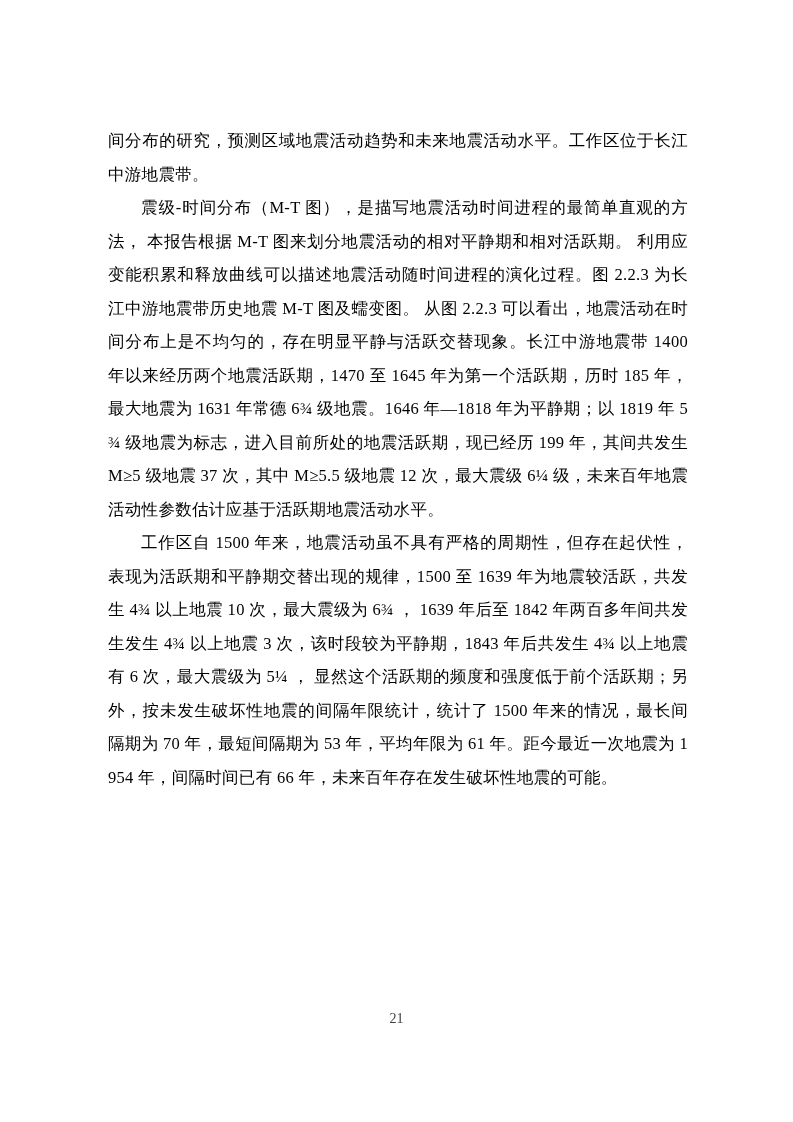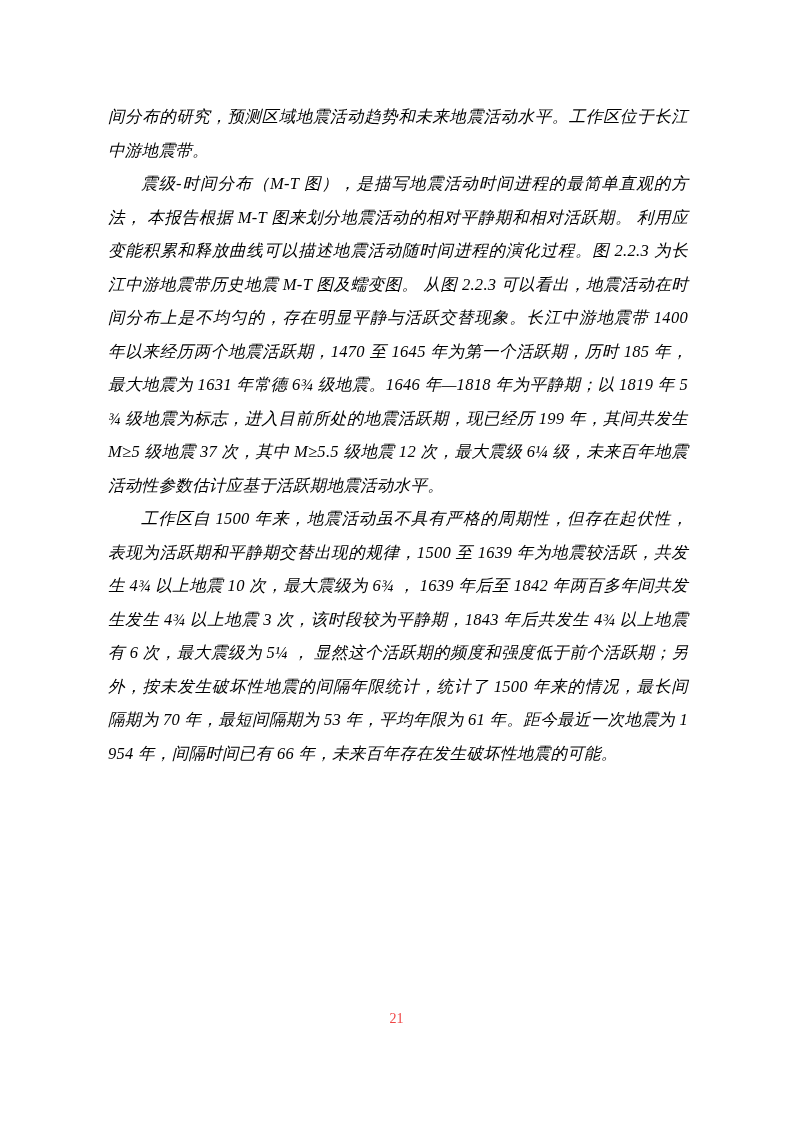--- a/index.html
+++ b/index.html
@@ -11,24 +11,23 @@
     position: relative;
     width: 793px;
     height: 1122px;
     background: #ffffff;
     color: #000000;
     font-family: "Liberation Serif", "DejaVu Serif", serif;
     overflow: hidden;
   }
   .content {
     position: absolute;
-    top: 100px;
+    top: 124px;
     left: 108px;
     width: 580px;
-    font-style: italic;
   }
   .para {
     margin: 0;
     font-size: 16.5px;
     line-height: 33.5px;
     text-align: justify;
     text-justify: inter-ideograph;
     letter-spacing: 0.3px;
     word-break: break-all;
   }
@@ -36,21 +35,21 @@
     text-indent: 2em;
   }
   .page-number {
     position: absolute;
     bottom: 95px;
     left: 0;
     right: 0;
     text-align: center;
     font-size: 14px;
     font-family: "Liberation Serif", "DejaVu Serif", serif;
-    color: #ef4444;
+    color: #404040;
   }
 </style>
 </head>
 <body>
 
 <div class="page">
   <div class="content">
     <p class="para">间分布的研究，预测区域地震活动趋势和未来地震活动水平。工作区位于长江中游地震带。</p>
     <p class="para indent">震级-时间分布（M-T 图），是描写地震活动时间进程的最简单直观的方法， 本报告根据 M-T 图来划分地震活动的相对平静期和相对活跃期。 利用应变能积累和释放曲线可以描述地震活动随时间进程的演化过程。图 2.2.3 为长江中游地震带历史地震 M-T 图及蠕变图。 从图 2.2.3 可以看出，地震活动在时间分布上是不均匀的，存在明显平静与活跃交替现象。长江中游地震带 1400 年以来经历两个地震活跃期，1470 至 1645 年为第一个活跃期，历时 185 年，最大地震为 1631 年常德 6¾ 级地震。1646 年—1818 年为平静期；以 1819 年 5¾ 级地震为标志，进入目前所处的地震活跃期，现已经历 199 年，其间共发生 M≥5 级地震 37 次，其中 M≥5.5 级地震 12 次，最大震级 6¼ 级，未来百年地震活动性参数估计应基于活跃期地震活动水平。</p>
     <p class="para indent">工作区自 1500 年来，地震活动虽不具有严格的周期性，但存在起伏性，表现为活跃期和平静期交替出现的规律，1500 至 1639 年为地震较活跃，共发生 4¾ 以上地震 10 次，最大震级为 6¾ ， 1639 年后至 1842 年两百多年间共发生发生 4¾ 以上地震 3 次，该时段较为平静期，1843 年后共发生 4¾ 以上地震有 6 次，最大震级为 5¼ ， 显然这个活跃期的频度和强度低于前个活跃期；另外，按未发生破坏性地震的间隔年限统计，统计了 1500 年来的情况，最长间隔期为 70 年，最短间隔期为 53 年，平均年限为 61 年。距今最近一次地震为 1954 年，间隔时间已有 66 年，未来百年存在发生破坏性地震的可能。</p>

